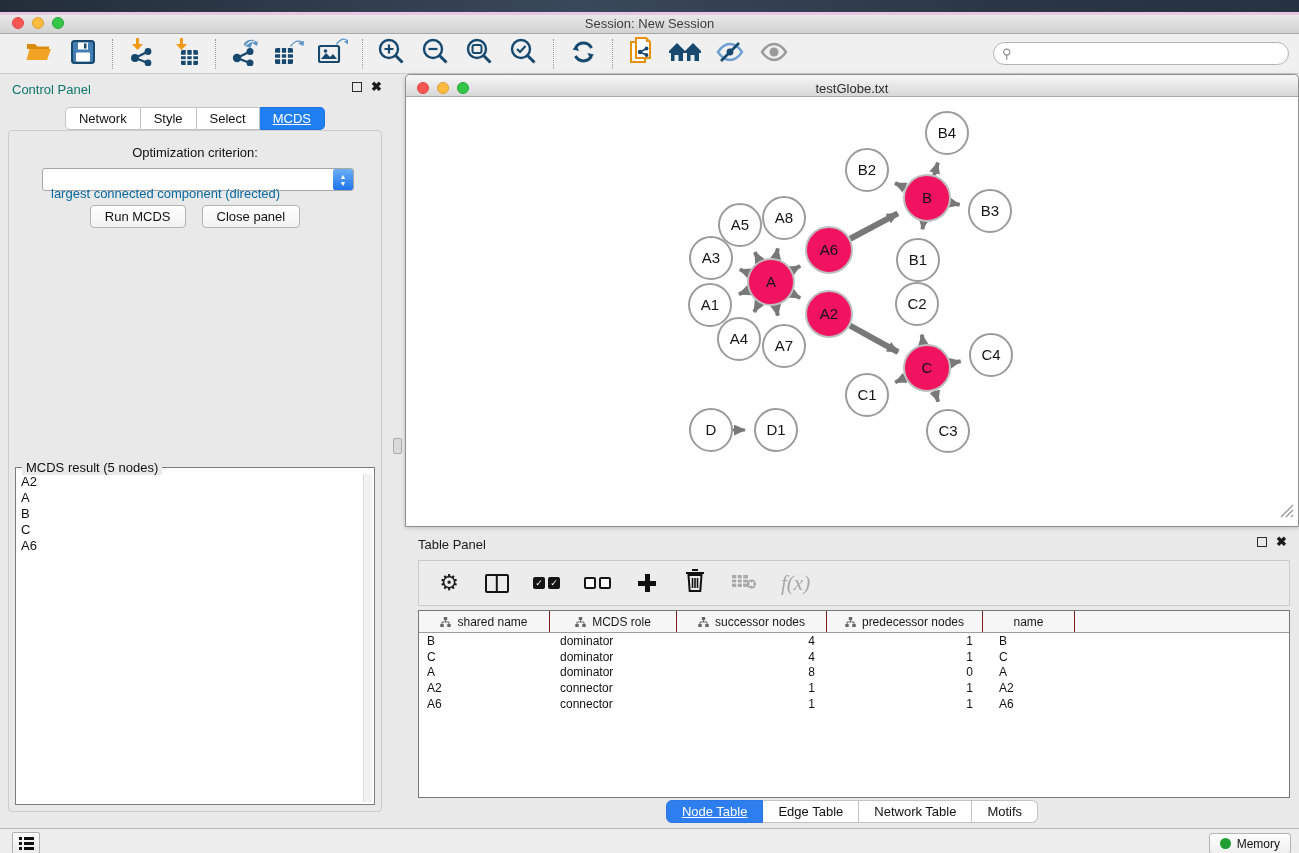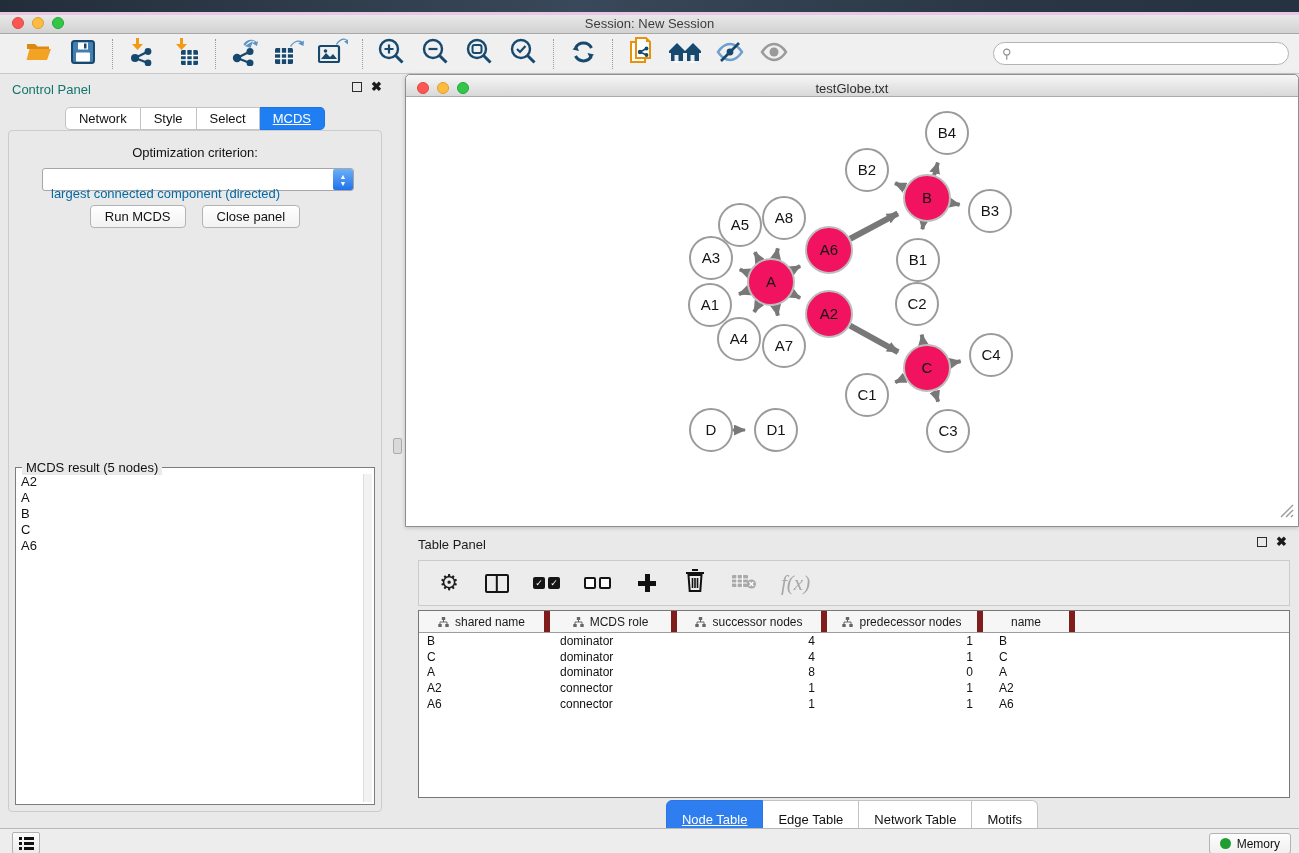--- a/index.html
+++ b/index.html
@@ -93,30 +93,30 @@
   .plus-glyph { position:relative; width:18px; height:18px; }
   .plus-glyph::before, .plus-glyph::after { content:""; position:absolute; background:#111; }
   .plus-glyph::before { left:7px; top:0; width:5px; height:18px; }
   .plus-glyph::after { left:0; top:7px; width:18px; height:5px; }
   .fx-glyph { font-family:"Liberation Serif", serif; font-style:italic; font-size:21px; color:#a8a8a8; }
 
   .node-table { position:absolute; left:13px; right:9px; top:78px; height:188px;
     background:#fff; border:1.5px solid #777; overflow:hidden; }
   .thead { display:flex; height:22px; background:#f6f6f6; border-bottom:1px solid #9d9d9d; }
   .th { display:flex; align-items:center; justify-content:center; gap:6px; font-size:12px; color:#1a1a1a;
-    border-right:6px solid #7f1d1d; overflow:hidden; }
+    border-right:1px solid #7f1d1d; overflow:hidden; }
   .th:last-child { border-right:none; }
   .tree-ico { flex:0 0 auto; }
   .trow { display:flex; height:15.8px; align-items:center; }
   .td { font-size:12px; color:#111; overflow:hidden; white-space:nowrap; }
   .td.left { text-align:left; }
   .td.right { text-align:right; }
 
   .tp-tabs { position:absolute; left:0; right:0; top:268px; text-align:center; }
-  .tp-tabs .seg .tab { padding:11px 15px; border-radius:0; }
+  .tp-tabs .seg .tab { padding:3px 15px; border-radius:0; }
   .tp-tabs .seg .tab:first-child { border-radius:6px 0 0 6px; }
   .tp-tabs .seg .tab:last-child { border-radius:0 6px 6px 0; }
   .tp-tabs .seg .tab.active { background:#2e7ef0; border-color:#2a76e2; }
 
   
   .status-bar { position:absolute; left:0; bottom:0; width:100%; height:28px;
     background:#ededed; border-top:1px solid #b8b8b8; }
   .listview-btn { position:absolute; left:12px; top:3px; width:28px; height:22px;
     background:linear-gradient(#fbfbfb,#ececec); border:1px solid #b0b0b0; border-radius:2px;
     display:flex; align-items:center; justify-content:center; cursor:pointer; }

